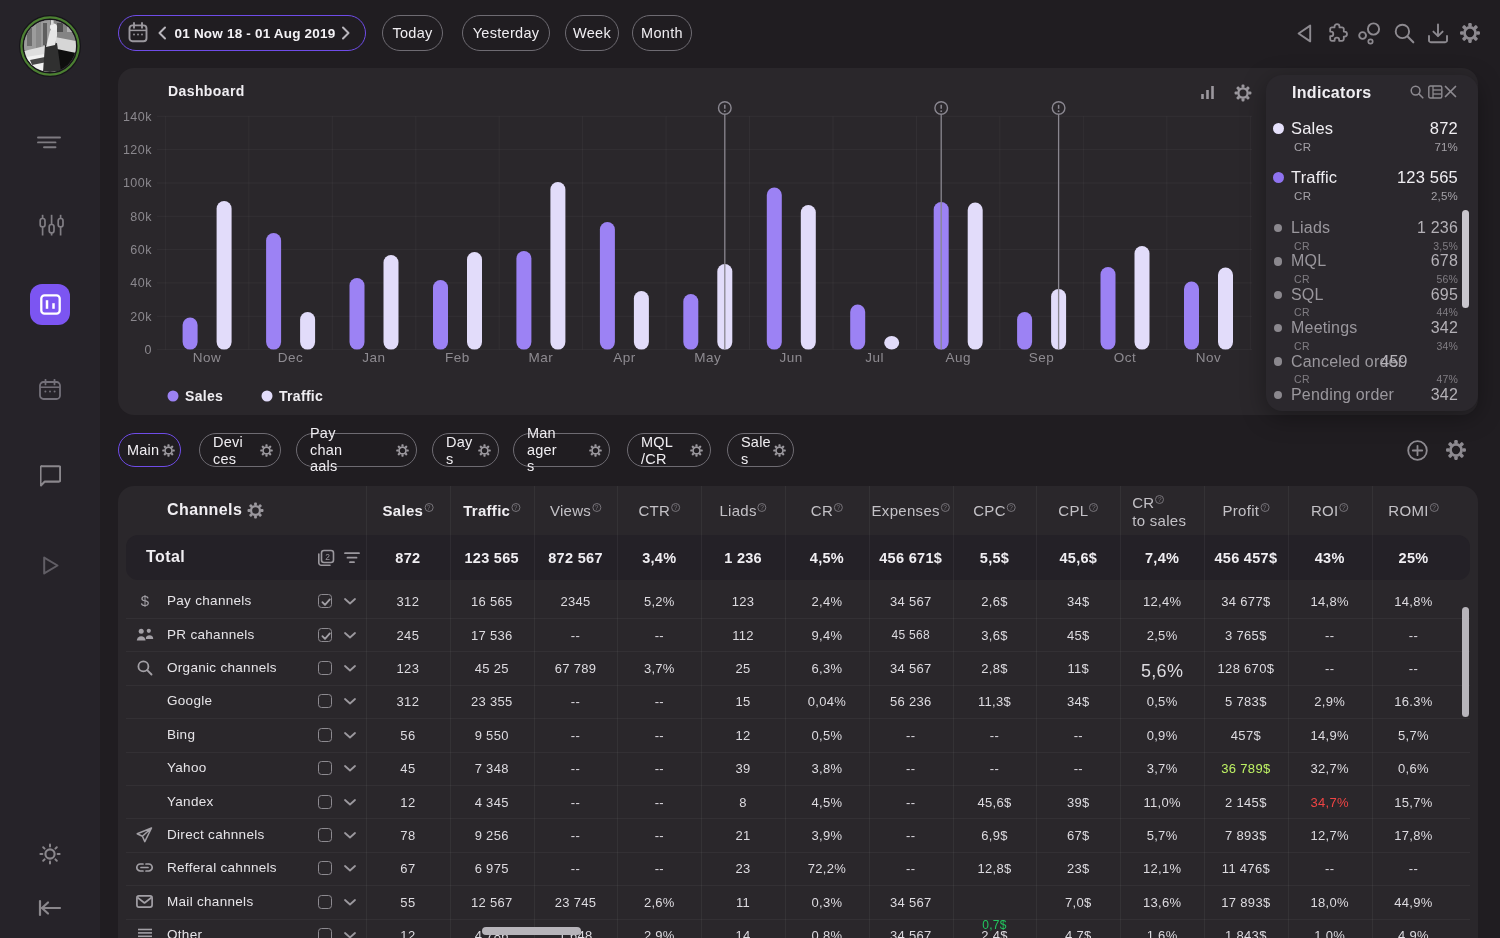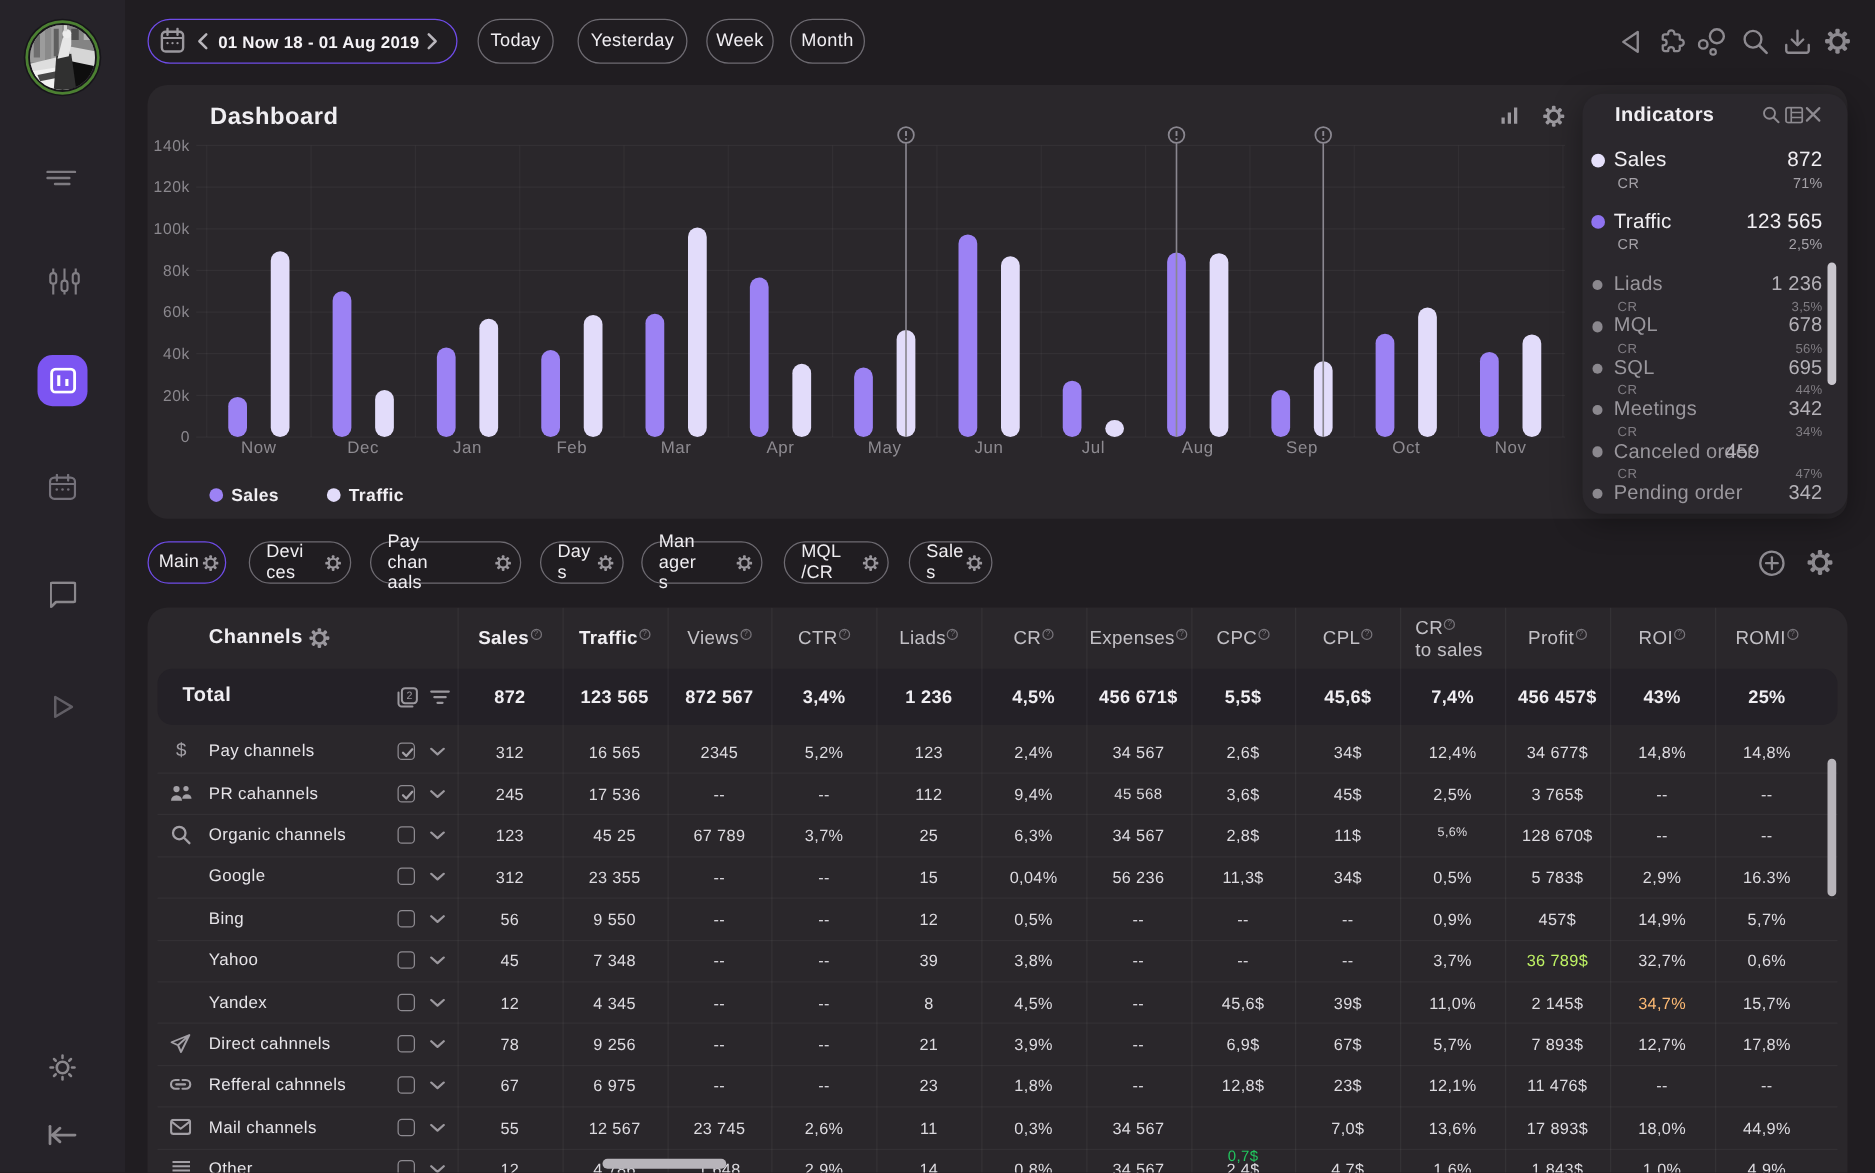--- a/index.html
+++ b/index.html
@@ -139,21 +139,21 @@
     <rect x="9.25" y="1.06" width="3.50" height="3.68" rx="1.10" transform="rotate(0 11 11)" fill="#8d8a90"></rect>
     <rect x="9.25" y="1.06" width="3.50" height="3.68" rx="1.10" transform="rotate(45 11 11)" fill="#8d8a90"></rect>
     <rect x="9.25" y="1.06" width="3.50" height="3.68" rx="1.10" transform="rotate(90 11 11)" fill="#8d8a90"></rect>
     <rect x="9.25" y="1.06" width="3.50" height="3.68" rx="1.10" transform="rotate(135 11 11)" fill="#8d8a90"></rect>
     <rect x="9.25" y="1.06" width="3.50" height="3.68" rx="1.10" transform="rotate(180 11 11)" fill="#8d8a90"></rect>
     <rect x="9.25" y="1.06" width="3.50" height="3.68" rx="1.10" transform="rotate(225 11 11)" fill="#8d8a90"></rect>
     <rect x="9.25" y="1.06" width="3.50" height="3.68" rx="1.10" transform="rotate(270 11 11)" fill="#8d8a90"></rect>
     <rect x="9.25" y="1.06" width="3.50" height="3.68" rx="1.10" transform="rotate(315 11 11)" fill="#8d8a90"></rect>
   </svg>
 <div class="abs" style="left:118px;top:68px;width:1360px;height:347px;border-radius:16px;background:#2a272b"></div>
-<div class="abs" style="left:168px;top:83px;font-size:19px;font-weight:bold;letter-spacing:.4px">Dashboard</div>
+<div class="abs" style="left:168px;top:83px;font-size:14px;font-weight:bold;letter-spacing:.4px">Dashboard</div>
 <svg class="abs" style="left:1200px;top:85px" width="16" height="15" viewBox="0 0 16 15">
 <line x1="2.5" y1="14" x2="2.5" y2="9" stroke="#9b989e" stroke-width="2.6"></line>
 <line x1="7.5" y1="14" x2="7.5" y2="5" stroke="#9b989e" stroke-width="2.6"></line>
 <line x1="12.5" y1="14" x2="12.5" y2="1" stroke="#9b989e" stroke-width="2.6"></line>
   </svg>
 <svg class="abs" style="left:1234px;top:84px" width="18" height="18" viewBox="0 0 18 18">
     <circle cx="9" cy="9" r="4.68" fill="none" stroke="#9b989e" stroke-width="2.34"></circle>
     <rect x="7.52" y="0.58" width="2.96" height="3.12" rx="0.94" transform="rotate(0 9 9)" fill="#9b989e"></rect>
     <rect x="7.52" y="0.58" width="2.96" height="3.12" rx="0.94" transform="rotate(45 9 9)" fill="#9b989e"></rect>
     <rect x="7.52" y="0.58" width="2.96" height="3.12" rx="0.94" transform="rotate(90 9 9)" fill="#9b989e"></rect>
@@ -555,21 +555,21 @@
     </svg>
 <div class="cell" style="left:289.9px;top:175.0px;font-size:13px;color:#dddbe0;letter-spacing:.3px">123</div>
 <div class="cell" style="left:373.7px;top:175.0px;font-size:13px;color:#dddbe0;letter-spacing:.3px">45 25</div>
 <div class="cell" style="left:457.5px;top:175.0px;font-size:13px;color:#dddbe0;letter-spacing:.3px">67 789</div>
 <div class="cell" style="left:541.3px;top:175.0px;font-size:13px;color:#dddbe0;letter-spacing:.3px">3,7%</div>
 <div class="cell" style="left:625.1px;top:175.0px;font-size:13px;color:#dddbe0;letter-spacing:.3px">25</div>
 <div class="cell" style="left:708.9px;top:175.0px;font-size:13px;color:#dddbe0;letter-spacing:.3px">6,3%</div>
 <div class="cell" style="left:792.7px;top:175.0px;font-size:13px;color:#dddbe0;letter-spacing:.3px">34 567</div>
 <div class="cell" style="left:876.5px;top:175.0px;font-size:13px;color:#dddbe0;letter-spacing:.3px">2,8$</div>
 <div class="cell" style="left:960.3px;top:175.0px;font-size:13px;color:#dddbe0;letter-spacing:.3px">11$</div>
-<div class="cell" style="left:1044.1px;top:175.0px;font-size:10px;color:#dddbe0;letter-spacing:.3px">5,6%</div>
+<div class="cell" style="left:1044.1px;top:175.0px;font-size:18px;color:#dddbe0;letter-spacing:.3px">5,6%</div>
 <div class="cell" style="left:1127.9px;top:175.0px;font-size:13px;color:#dddbe0;letter-spacing:.3px">128 670$</div>
 <div class="cell" style="left:1211.7px;top:175.0px;font-size:13px;color:#dddbe0;letter-spacing:.3px">--</div>
 <div class="cell" style="left:1295.5px;top:175.0px;font-size:13px;color:#dddbe0;letter-spacing:.3px">--</div>
 <div class="abs" style="left:8px;top:198.7px;width:1344px;height:1px;background:rgba(255,255,255,0.045)"></div>
 <div class="abs" style="left:49px;top:207.4px;font-size:13.5px;color:#e6e4e8;letter-spacing:.3px">Google</div>
 <div class="abs" style="left:200px;top:208.4px;width:14px;height:14px;border:1.7px solid #8d8a90;border-radius:3.5px"></div>
 <svg class="abs" style="left:226px;top:212.39999999999998px" width="12" height="7" viewBox="0 0 12 7">
       <path d="M1 1 L6 5.5 L11 1" fill="none" stroke="#9b989e" stroke-width="1.8" stroke-linecap="round" stroke-linejoin="round"></path>
     </svg>
 <div class="cell" style="left:289.9px;top:208.4px;font-size:13px;color:#dddbe0;letter-spacing:.3px">312</div>
@@ -633,21 +633,21 @@
 <div class="cell" style="left:373.7px;top:308.6px;font-size:13px;color:#dddbe0;letter-spacing:.3px">4 345</div>
 <div class="cell" style="left:457.5px;top:308.6px;font-size:13px;color:#dddbe0;letter-spacing:.3px">--</div>
 <div class="cell" style="left:541.3px;top:308.6px;font-size:13px;color:#dddbe0;letter-spacing:.3px">--</div>
 <div class="cell" style="left:625.1px;top:308.6px;font-size:13px;color:#dddbe0;letter-spacing:.3px">8</div>
 <div class="cell" style="left:708.9px;top:308.6px;font-size:13px;color:#dddbe0;letter-spacing:.3px">4,5%</div>
 <div class="cell" style="left:792.7px;top:308.6px;font-size:13px;color:#dddbe0;letter-spacing:.3px">--</div>
 <div class="cell" style="left:876.5px;top:308.6px;font-size:13px;color:#dddbe0;letter-spacing:.3px">45,6$</div>
 <div class="cell" style="left:960.3px;top:308.6px;font-size:13px;color:#dddbe0;letter-spacing:.3px">39$</div>
 <div class="cell" style="left:1044.1px;top:308.6px;font-size:13px;color:#dddbe0;letter-spacing:.3px">11,0%</div>
 <div class="cell" style="left:1127.9px;top:308.6px;font-size:13px;color:#dddbe0;letter-spacing:.3px">2 145$</div>
-<div class="cell" style="left:1211.7px;top:308.6px;font-size:13px;color:#fdba74;letter-spacing:.3px">34,7%</div>
+<div class="cell" style="left:1211.7px;top:308.6px;font-size:13px;color:#ef4444;letter-spacing:.3px">34,7%</div>
 <div class="cell" style="left:1295.5px;top:308.6px;font-size:13px;color:#dddbe0;letter-spacing:.3px">15,7%</div>
 <div class="abs" style="left:8px;top:332.3px;width:1344px;height:1px;background:rgba(255,255,255,0.045)"></div>
 <svg class="abs" style="left:18px;top:340.99999999999994px" width="17" height="16" viewBox="0 0 17 16">
 <path d="M15.5 1 L1.2 6.8 L6.4 9.2 L8.8 14.6 Z M6.4 9.2 L15.5 1" fill="none" stroke="#a3a0a6" stroke-width="1.5" stroke-linejoin="round"></path>
     </svg>
 <div class="abs" style="left:49px;top:341.0px;font-size:13.5px;color:#e6e4e8;letter-spacing:.3px">Direct cahnnels</div>
 <div class="abs" style="left:200px;top:342.0px;width:14px;height:14px;border:1.7px solid #8d8a90;border-radius:3.5px"></div>
 <svg class="abs" style="left:226px;top:345.99999999999994px" width="12" height="7" viewBox="0 0 12 7">
       <path d="M1 1 L6 5.5 L11 1" fill="none" stroke="#9b989e" stroke-width="1.8" stroke-linecap="round" stroke-linejoin="round"></path>
     </svg>
@@ -671,21 +671,21 @@
 <div class="abs" style="left:49px;top:374.4px;font-size:13.5px;color:#e6e4e8;letter-spacing:.3px">Refferal cahnnels</div>
 <div class="abs" style="left:200px;top:375.4px;width:14px;height:14px;border:1.7px solid #8d8a90;border-radius:3.5px"></div>
 <svg class="abs" style="left:226px;top:379.4px" width="12" height="7" viewBox="0 0 12 7">
       <path d="M1 1 L6 5.5 L11 1" fill="none" stroke="#9b989e" stroke-width="1.8" stroke-linecap="round" stroke-linejoin="round"></path>
     </svg>
 <div class="cell" style="left:289.9px;top:375.4px;font-size:13px;color:#dddbe0;letter-spacing:.3px">67</div>
 <div class="cell" style="left:373.7px;top:375.4px;font-size:13px;color:#dddbe0;letter-spacing:.3px">6 975</div>
 <div class="cell" style="left:457.5px;top:375.4px;font-size:13px;color:#dddbe0;letter-spacing:.3px">--</div>
 <div class="cell" style="left:541.3px;top:375.4px;font-size:13px;color:#dddbe0;letter-spacing:.3px">--</div>
 <div class="cell" style="left:625.1px;top:375.4px;font-size:13px;color:#dddbe0;letter-spacing:.3px">23</div>
-<div class="cell" style="left:708.9px;top:375.4px;font-size:13px;color:#dddbe0;letter-spacing:.3px">1,8%</div>
+<div class="cell" style="left:708.9px;top:375.4px;font-size:13px;color:#dddbe0;letter-spacing:.3px">72,2%</div>
 <div class="cell" style="left:792.7px;top:375.4px;font-size:13px;color:#dddbe0;letter-spacing:.3px">--</div>
 <div class="cell" style="left:876.5px;top:375.4px;font-size:13px;color:#dddbe0;letter-spacing:.3px">12,8$</div>
 <div class="cell" style="left:960.3px;top:375.4px;font-size:13px;color:#dddbe0;letter-spacing:.3px">23$</div>
 <div class="cell" style="left:1044.1px;top:375.4px;font-size:13px;color:#dddbe0;letter-spacing:.3px">12,1%</div>
 <div class="cell" style="left:1127.9px;top:375.4px;font-size:13px;color:#dddbe0;letter-spacing:.3px">11 476$</div>
 <div class="cell" style="left:1211.7px;top:375.4px;font-size:13px;color:#dddbe0;letter-spacing:.3px">--</div>
 <div class="cell" style="left:1295.5px;top:375.4px;font-size:13px;color:#dddbe0;letter-spacing:.3px">--</div>
 <div class="abs" style="left:8px;top:399.1px;width:1344px;height:1px;background:rgba(255,255,255,0.045)"></div>
 <svg class="abs" style="left:18px;top:408.79999999999995px" width="17" height="13" viewBox="0 0 17 13">
 <rect x="0.9" y="0.9" width="15.2" height="11.2" rx="2" fill="none" stroke="#a3a0a6" stroke-width="1.7"></rect>

